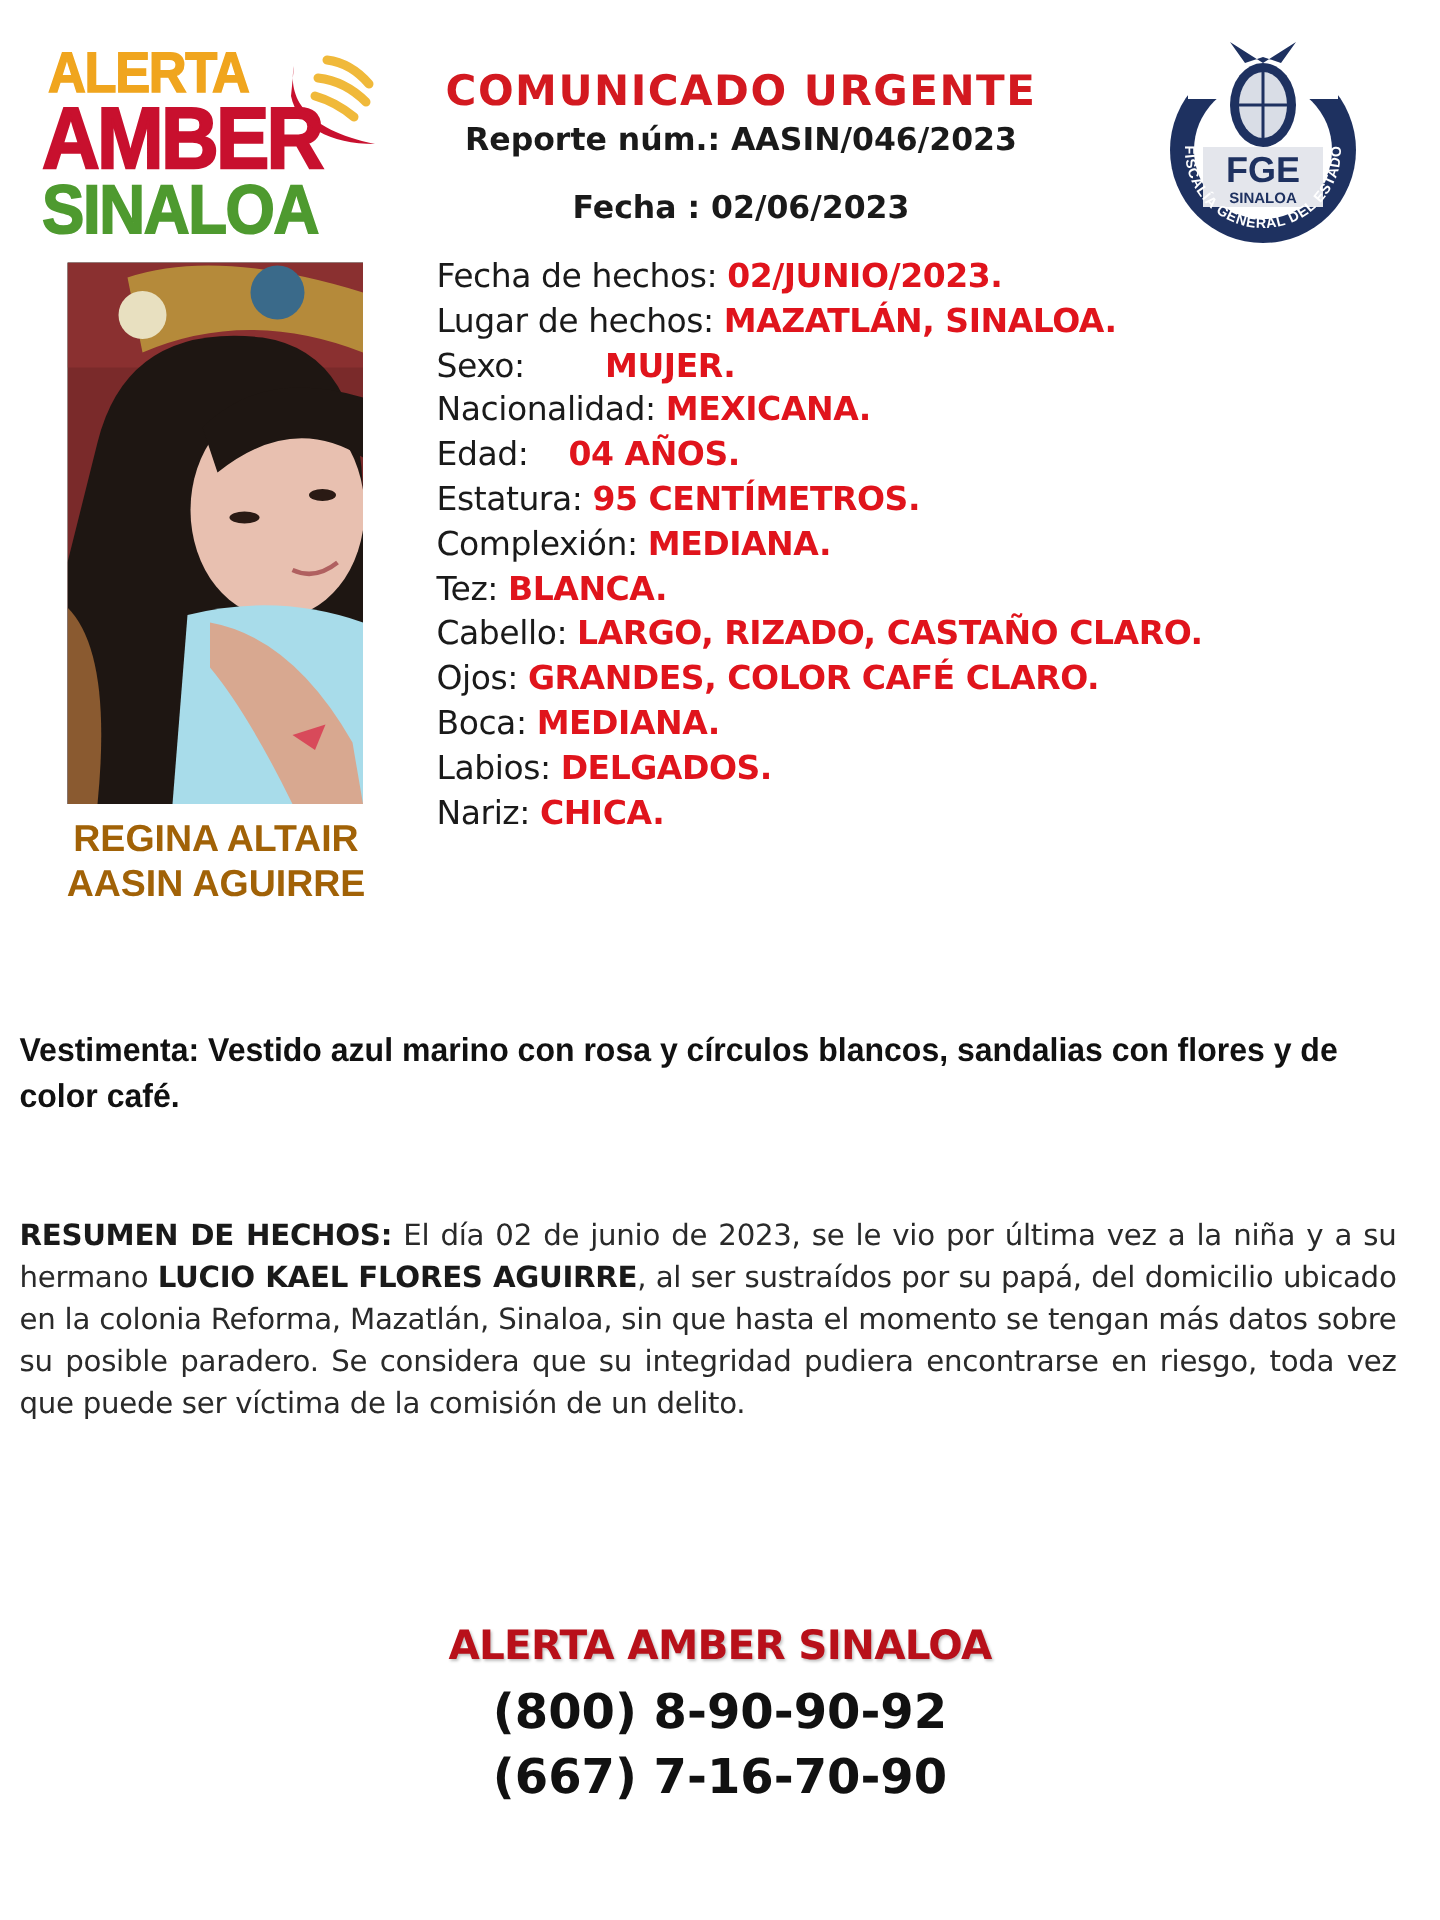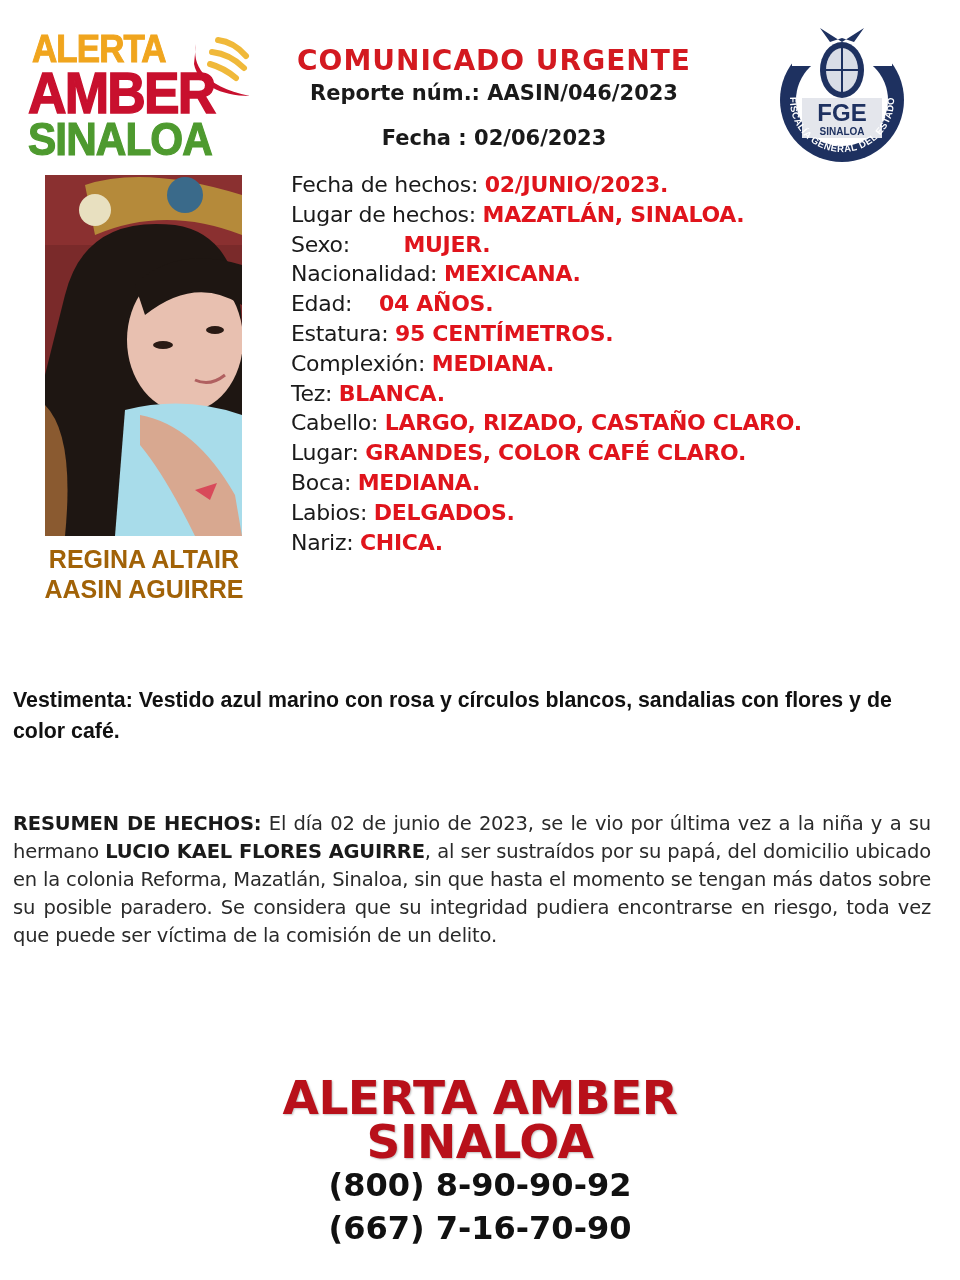--- a/index.html
+++ b/index.html
@@ -34,21 +34,21 @@
 
     
     .vest { position: absolute; left: 13px; top: 684px; width: 930px; font-family: "Liberation Sans", sans-serif; font-weight: bold; font-size: 22px; line-height: 31px; color: #111; transform: scaleX(0.97); transform-origin: left; }
 
     
     .resumen { position: absolute; left: 13px; top: 810px; width: 918px; font-size: 19.5px; line-height: 28px; color: #2a2a2a; text-align: justify; letter-spacing: -0.2px; }
     .resumen b { color: #1a1a1a; }
 
     
     .footer { position: absolute; left: 180px; top: 1076px; width: 600px; text-align: center; }
-    .footer .ft { font-weight: bold; font-size: 47px; color: #b8101a; line-height: 44px; text-shadow: 1px 1px 2px rgba(0,0,0,0.25); letter-spacing: -0.5px; }
+    .footer .ft { font-weight: bold; font-size: 27px; color: #b8101a; line-height: 44px; text-shadow: 1px 1px 2px rgba(0,0,0,0.25); letter-spacing: -0.5px; }
     .footer .ph { font-weight: bold; font-size: 32px; color: #111; line-height: 43px; }
   </style>
 </head>
 <body>
 
 <div class="logo">
   <div class="l1">ALERTA</div>
   <div class="l2">AMBER</div>
   <div class="l3">SINALOA</div>
   <svg width="66" height="80" viewBox="0 0 66 80">
@@ -114,21 +114,21 @@
 <div class="details">
   <div class="row"><span style="white-space:pre">Fecha de hechos: </span><span class="v">02/JUNIO/2023.</span></div>
   <div class="row"><span style="white-space:pre">Lugar de hechos: </span><span class="v">MAZATLÁN, SINALOA.</span></div>
   <div class="row"><span style="white-space:pre">Sexo:        </span><span class="v">MUJER.</span></div>
   <div class="row"><span style="white-space:pre">Nacionalidad: </span><span class="v">MEXICANA.</span></div>
   <div class="row"><span style="white-space:pre">Edad:    </span><span class="v">04 AÑOS.</span></div>
   <div class="row"><span style="white-space:pre">Estatura: </span><span class="v">95 CENTÍMETROS.</span></div>
   <div class="row"><span style="white-space:pre">Complexión: </span><span class="v">MEDIANA.</span></div>
   <div class="row"><span style="white-space:pre">Tez: </span><span class="v">BLANCA.</span></div>
   <div class="row"><span style="white-space:pre">Cabello: </span><span class="v">LARGO, RIZADO, CASTAÑO CLARO.</span></div>
-  <div class="row"><span style="white-space:pre">Lugar: </span><span class="v">GRANDES, COLOR CAFÉ CLARO.</span></div>
+  <div class="row"><span style="white-space:pre">Ojos: </span><span class="v">GRANDES, COLOR CAFÉ CLARO.</span></div>
   <div class="row"><span style="white-space:pre">Boca: </span><span class="v">MEDIANA.</span></div>
   <div class="row"><span style="white-space:pre">Labios: </span><span class="v">DELGADOS.</span></div>
   <div class="row"><span style="white-space:pre">Nariz: </span><span class="v">CHICA.</span></div>
 </div>
 
 <div class="vest">Vestimenta: Vestido azul marino con rosa y círculos blancos, sandalias con flores y de color café.</div>
 
 <div class="resumen"><b>RESUMEN DE HECHOS:</b><span> El día 02 de junio de 2023, se le vio por última vez a la niña y a su hermano </span><b>LUCIO KAEL FLORES AGUIRRE</b><span>, al ser sustraídos por su papá, del domicilio ubicado en la colonia Reforma, Mazatlán, Sinaloa, sin que hasta el momento se tengan más datos sobre su posible paradero. Se considera que su integridad pudiera encontrarse en riesgo, toda vez que puede ser víctima de la comisión de un delito.</span></div>
 
 <div class="footer">

